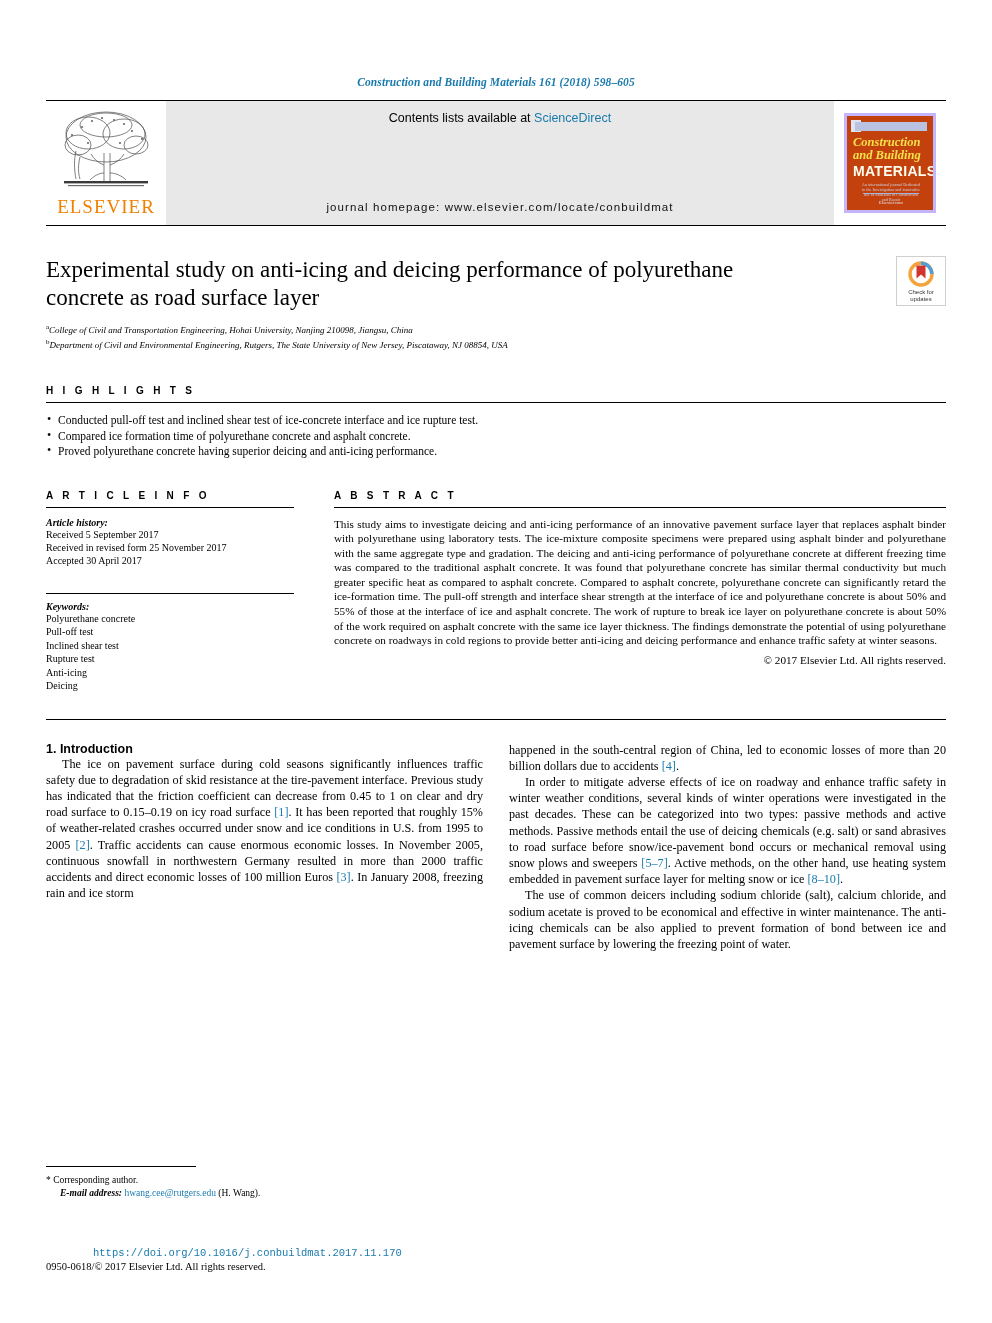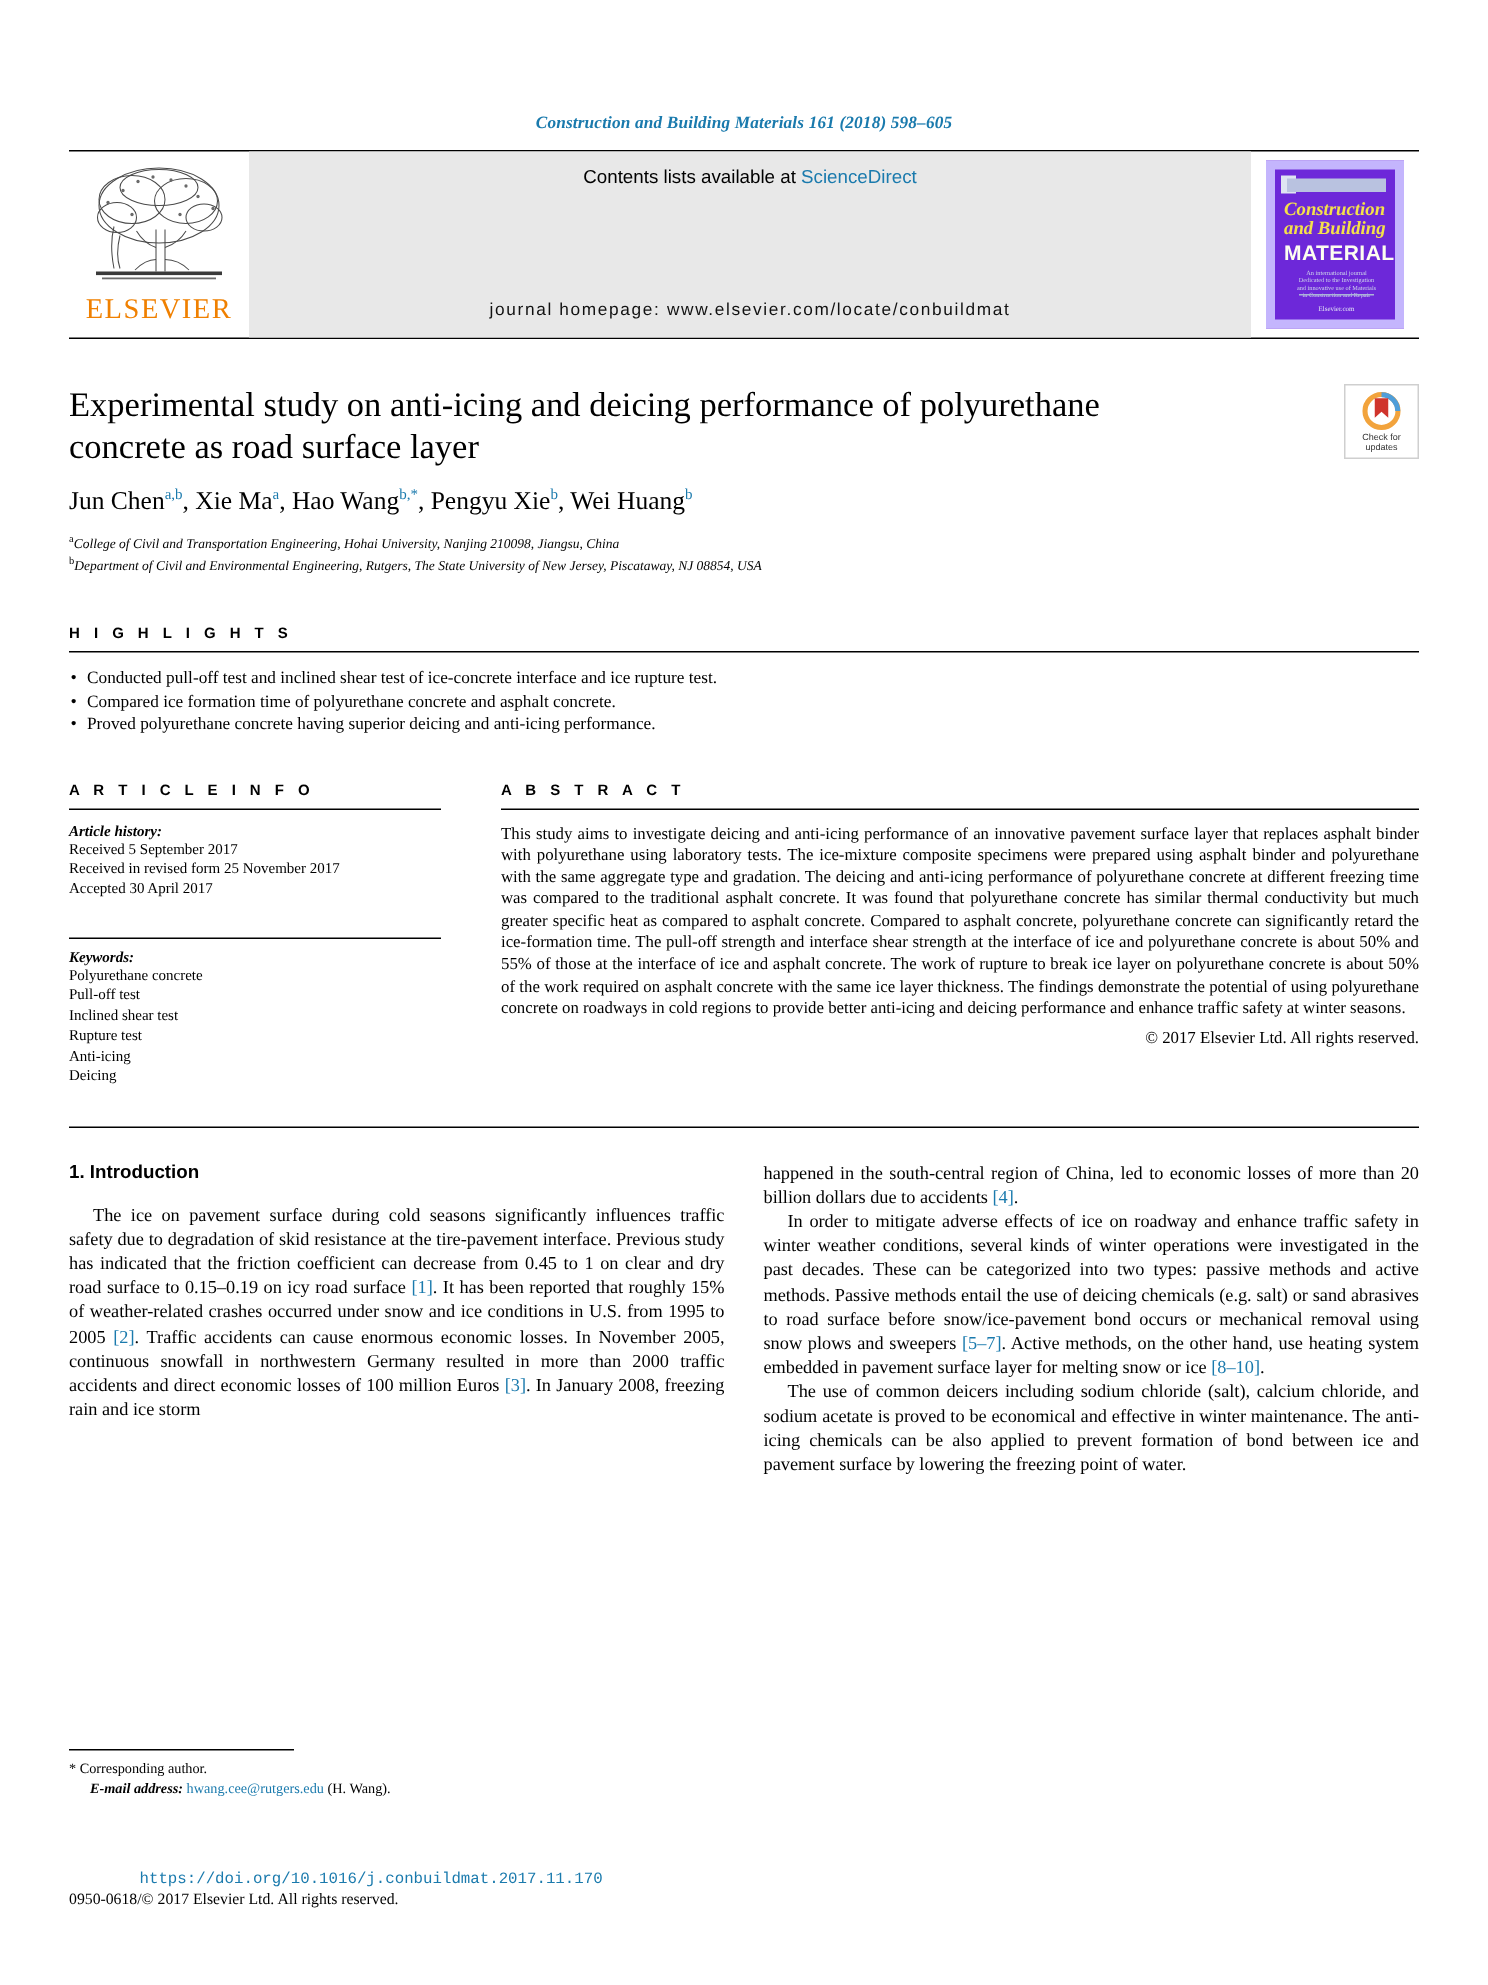--- a/index.html
+++ b/index.html
@@ -94,25 +94,25 @@
   }
   .cover-thumb {
     width: 112px;
     flex: 0 0 112px;
     display: flex;
     align-items: center;
     justify-content: center;
   }
   .cover-inner {
     width: 92px;
-    height: 112px;
-    background: #6d28d9;
+    height: 100px;
+    background: #c2410c;
     position: relative;
     box-sizing: border-box;
-    border: 6px solid #c4b5fd;
+    border: 3px solid #c4b5fd;
     overflow: hidden;
   }
   .cover-topbar {
     position:absolute; top:6px; left:8px; right:6px; height:9px;
     background:#b9c2e0;
   }
   .cover-elsevier-mark {
     position:absolute; top:4px; left:4px; width:10px; height:12px;
     background:#dfe4f2;
   }
@@ -300,21 +300,21 @@
   .body-cols {
     margin-top: 22px;
     display: flex;
     gap: 26px;
   }
   .bcol { width: 437px; flex: 0 0 437px; position: relative; }
   .h1 {
     font-family: "Liberation Sans", sans-serif;
     font-weight: bold;
     font-size: 12.5px;
-    margin-bottom: 14px;
+    margin-bottom: 0;
   }
   .para {
     font-family: "Liberation Serif", serif;
     font-size: 12.2px;
     line-height: 16.2px;
     text-align: justify;
     text-indent: 16px;
     margin: 0;
   }
   .para.noindent { text-indent: 0; }
@@ -420,21 +420,20 @@
         <div class="cover-t3">MATERIALS</div>
         <div class="cover-blurb">An international journal Dedicated to the Investigation and innovative use of Materials in Construction and Repair</div>
         <div class="cover-footrule"></div>
         <div class="cover-foot">Elsevier.com</div>
       </div>
     </div>
   </div>
 
   <div class="title-block">
     <div class="paper-title">Experimental study on anti-icing and deicing performance of polyurethane concrete as road surface layer</div>
-    <div class="authors">Jun Chen<sup>a,b</sup>, Xie Ma<sup>a</sup>, Hao Wang<sup>b,*</sup>, Pengyu Xie<sup>b</sup>, Wei Huang<sup>b</sup></div>
     <div class="affil">
       <div><sup>a</sup><span>College of Civil and Transportation Engineering, Hohai University, Nanjing 210098, Jiangsu, China</span></div>
       <div><sup>b</sup><span>Department of Civil and Environmental Engineering, Rutgers, The State University of New Jersey, Piscataway, NJ 08854, USA</span></div>
     </div>
 
     <div class="crossmark">
       <svg width="26" height="26" viewBox="0 0 26 26">
         <circle cx="13" cy="13" r="11" fill="none" stroke="#f2a33c" stroke-width="3.4"></circle>
         <path d="M13 2.2 A10.8 10.8 0 0 1 23.8 13" fill="none" stroke="#4f9ed9" stroke-width="3.4"></path>
         <path d="M8.5 4.5 h9 v13 l-4.5 -4 l-4.5 4 z" fill="#d0342c"></path>

